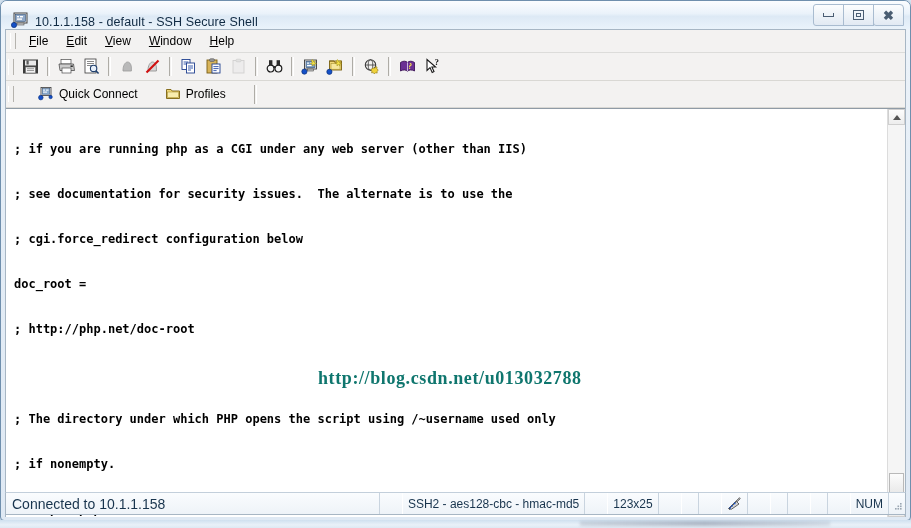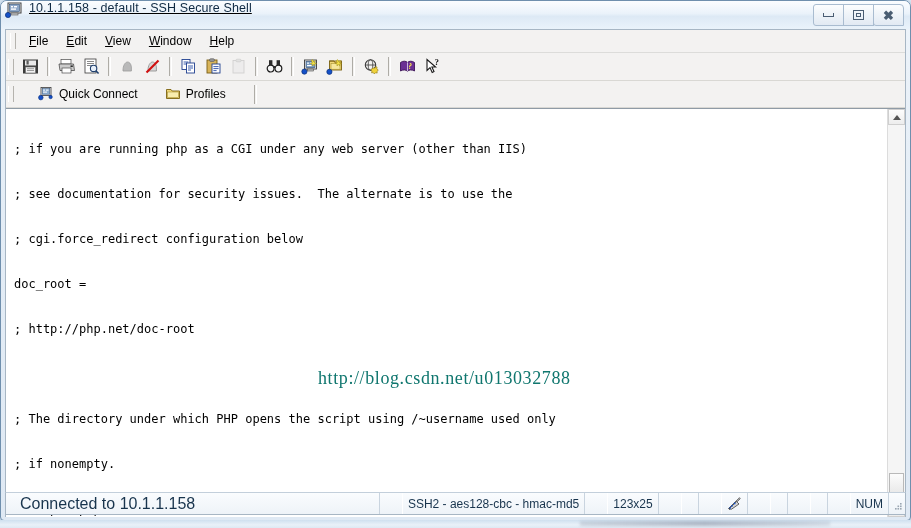--- a/index.html
+++ b/index.html
@@ -21,25 +21,24 @@
     border-radius: 7px 7px 4px 4px;
     background: linear-gradient(180deg,#eef4fa 0%,#e4edf6 40%,#dfe9f4 100%);
     box-shadow: 0 0 3px rgba(120,150,180,.6);
   }
 
   
   #title-bar {
     position: relative;
     height: 28px;
     display: flex;
-    align-items: flex-start;
-    padding-left: 4px;
+    align-items: flex-end;
+    padding-left: 10px;
     border-radius: 6px 6px 0 0;
     background: linear-gradient(180deg,#fbfdff 0%,#eaf2fa 45%,#dde9f5 55%,#eaf3fb 100%);
-    text-decoration: underline;
   }
   #title-icon {
     width: 18px; height: 18px;
     position: relative;
     margin-right: 6px;
     flex: 0 0 auto;
   }
   #title-text {
     font-size: 12.5px;
     color: #102a43;
@@ -150,20 +149,21 @@
     flex: 1;
     position: relative;
     padding: 3px 0 4px 8px;
     background: #ffffff;
     font-family: "DejaVu Sans Mono", "Liberation Mono", monospace;
     font-size: 12px;
     line-height: 15px;
     color: #000;
     white-space: pre;
     overflow: hidden;
+    font-weight: bold;
   }
   #terminal .line { height: 15px; }
   #watermark {
     position: absolute;
     left: 312px; top: 262px;
     font-family: "Liberation Serif", serif;
     font-size: 18px;
     color: #0f766e;
     letter-spacing: .6px;
     pointer-events: none;
@@ -207,22 +207,22 @@
     box-sizing: border-box;
     display: flex;
     align-items: stretch;
     background: linear-gradient(180deg,#fafcfe,#eef3f8);
     border: 1px solid #a7b6c4;
     border-top: 1px solid #c3cfdb;
   }
   #status-left {
     flex: 1;
     display: flex; align-items: center;
-    padding-left: 14px;
-    font-size: 16px;
+    padding-left: 6px;
+    font-size: 14px;
     color: #18344d;
     border-right: 1px solid #c9d4df;
     white-space: nowrap;
   }
   .status-panel {
     display: flex; align-items: center; justify-content: center;
     font-size: 12px;
     color: #18344d;
     border-right: 1px solid #c9d4df;
     border-left: 1px solid #ffffff;

